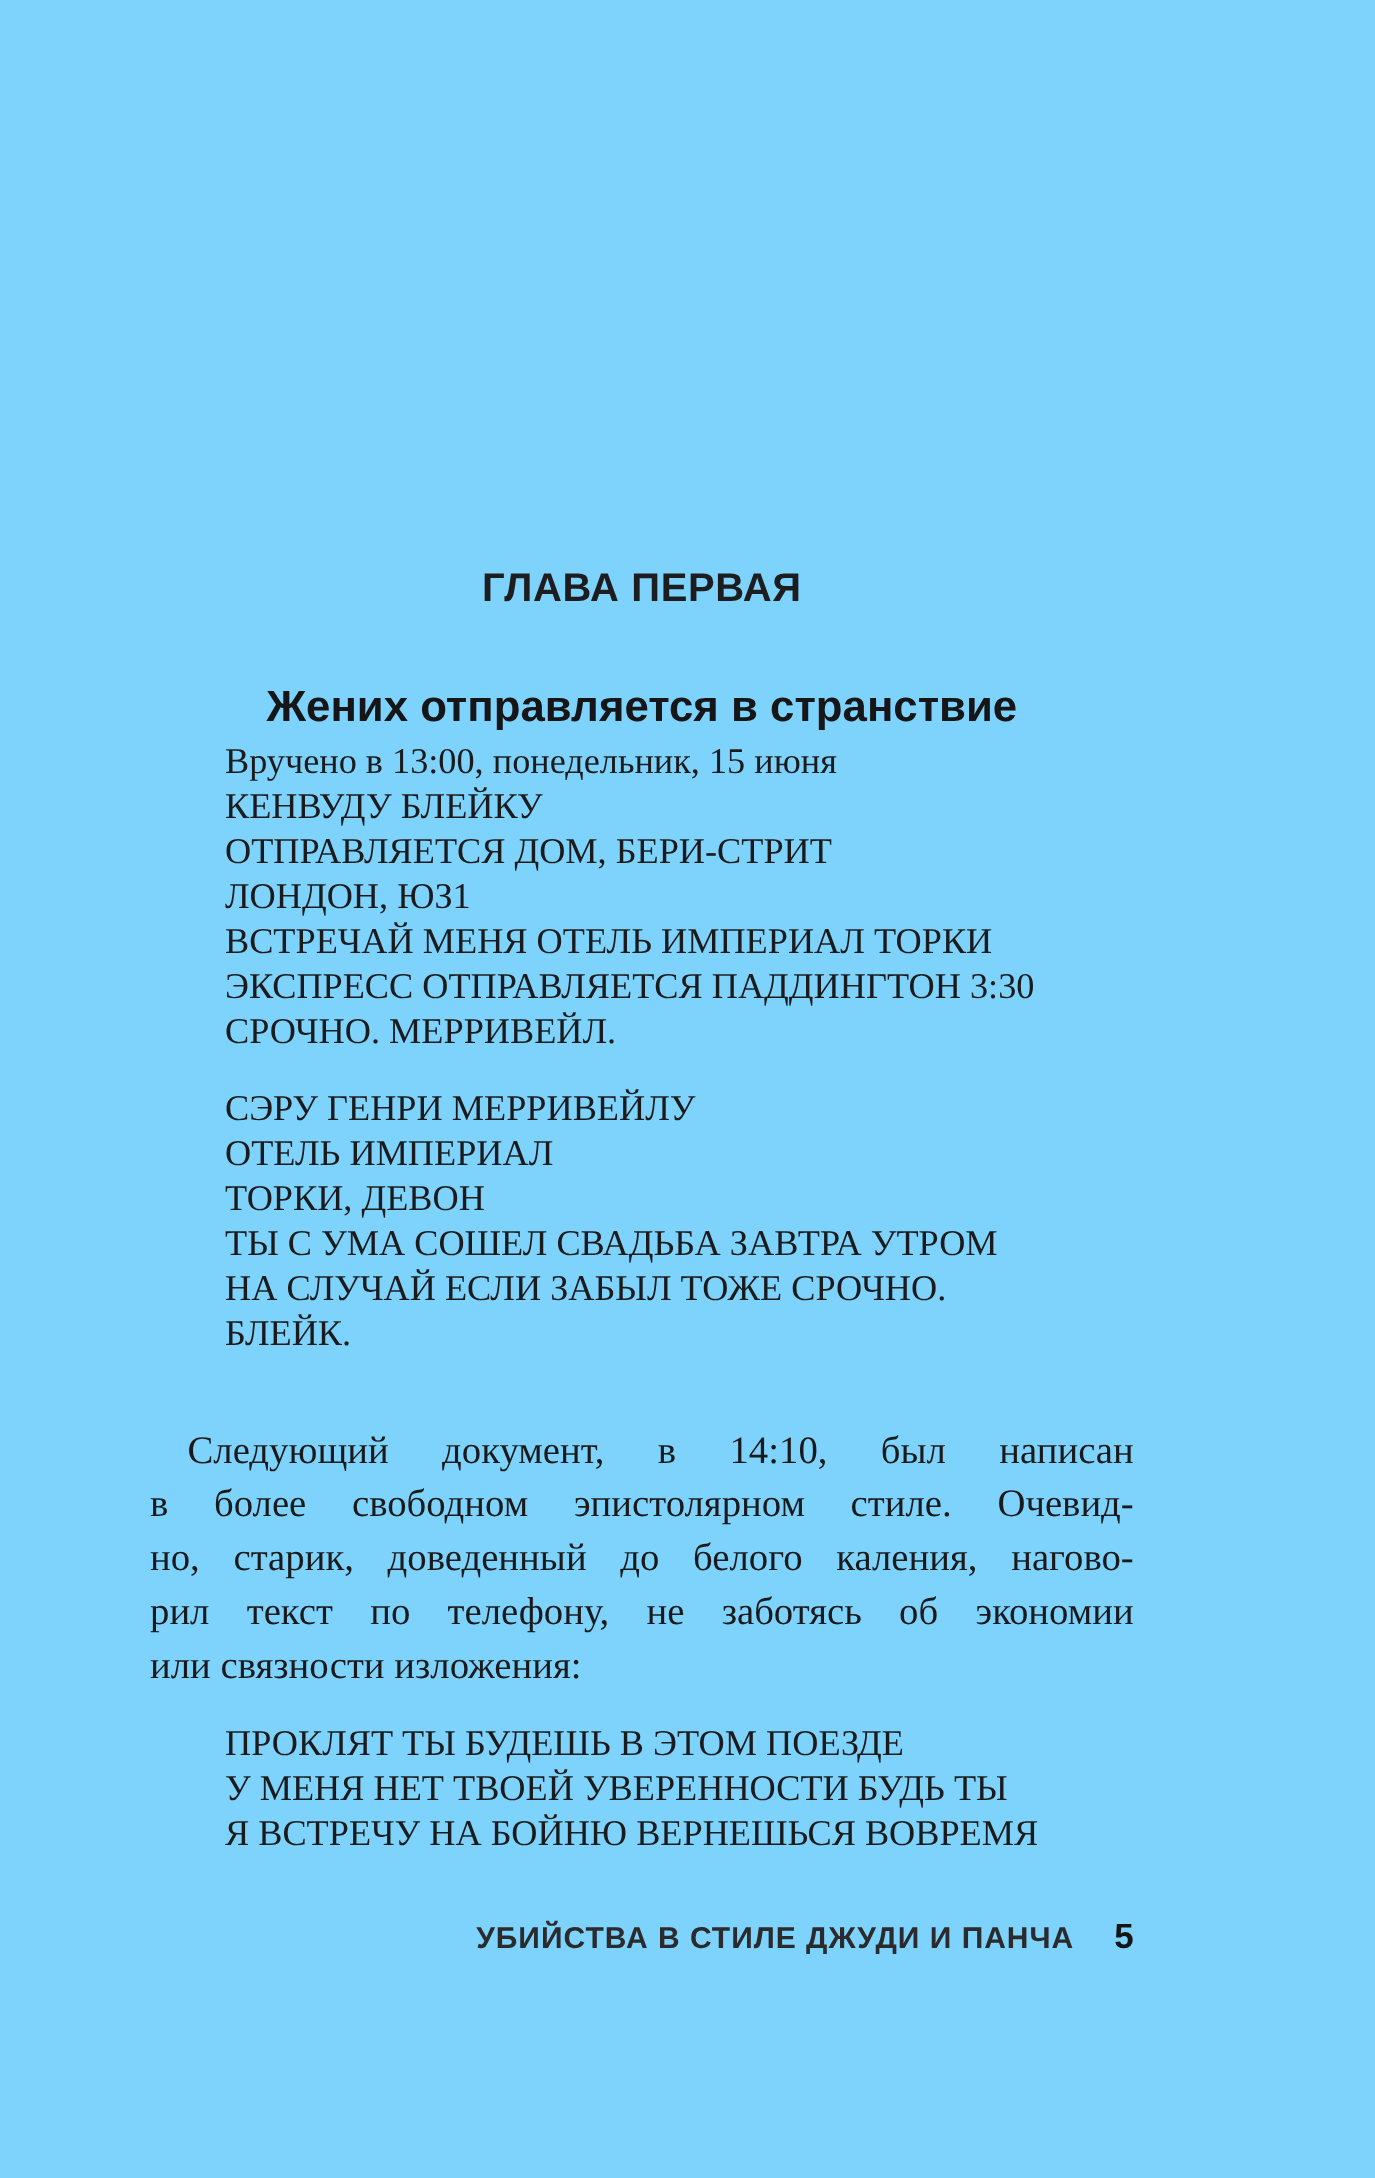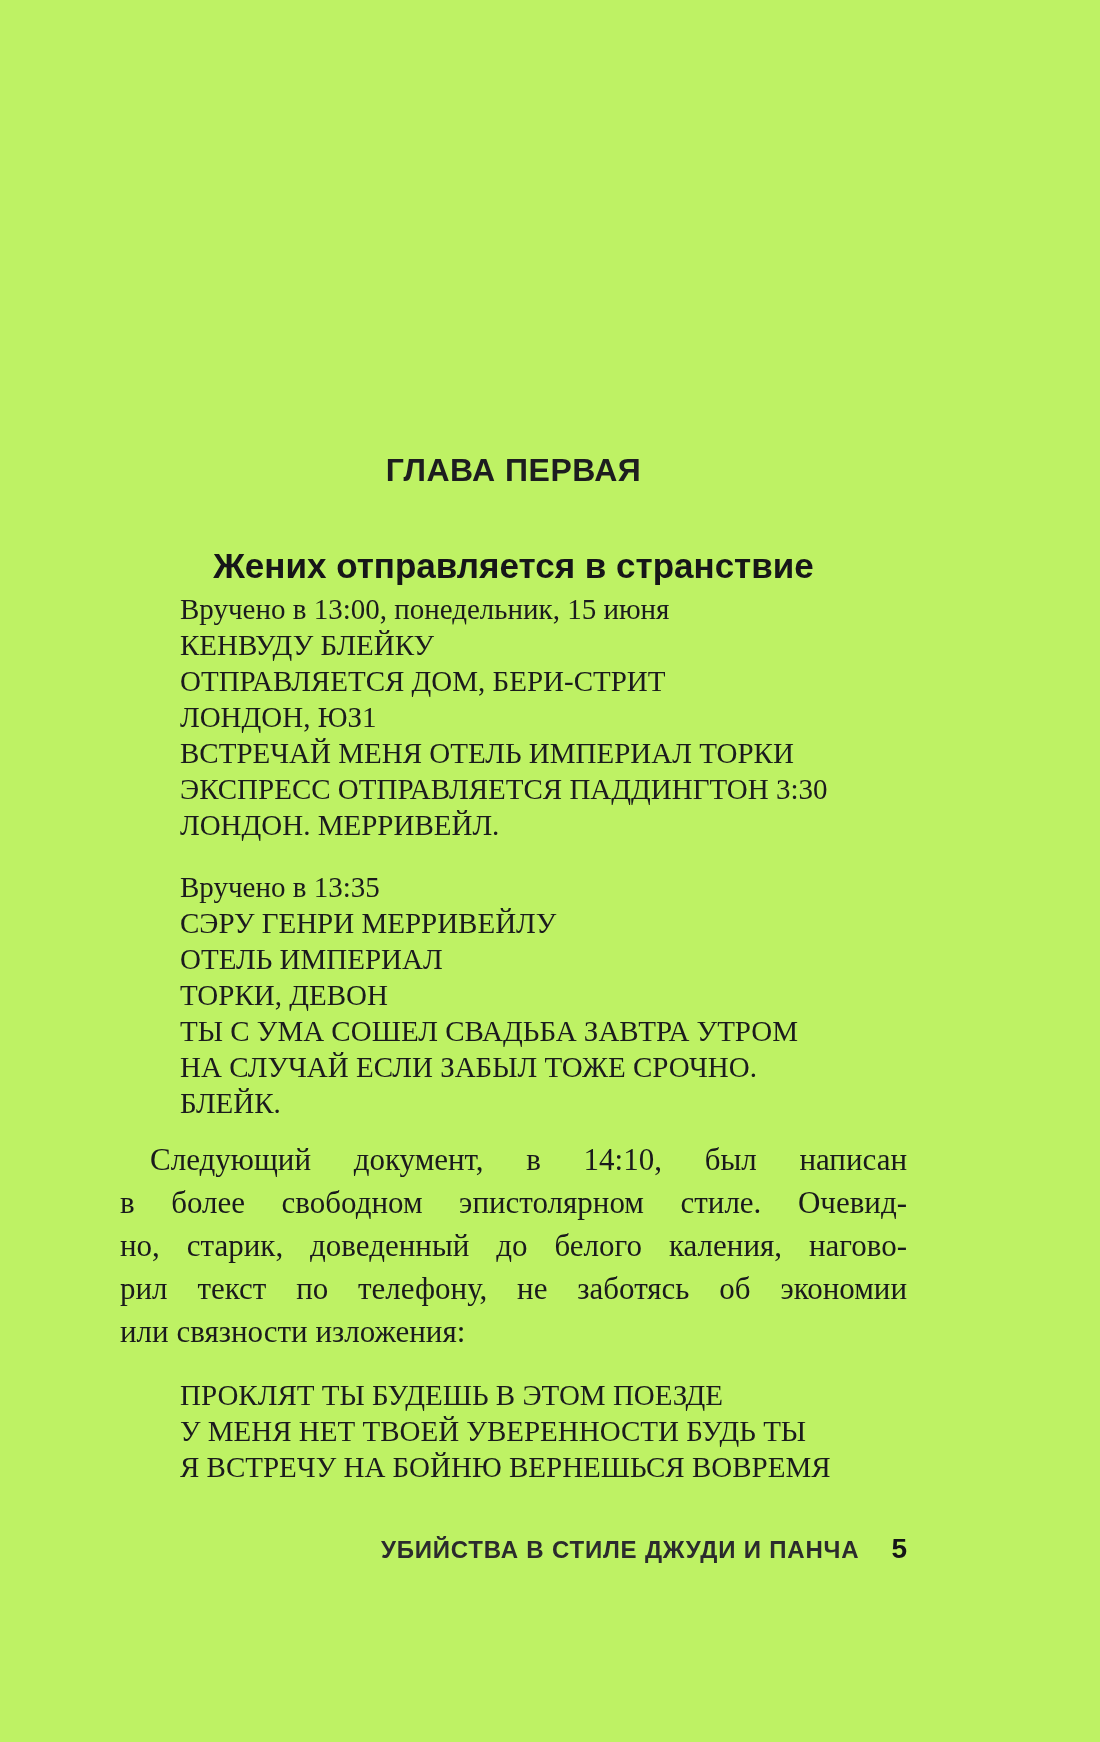--- a/index.html
+++ b/index.html
@@ -4,21 +4,21 @@
 <style>
   html, body {
     margin: 0;
     padding: 0;
     background: #ffffff;
   }
   .page {
     position: relative;
     width: 1100px;
     height: 1742px;
-    background: #bef264;
+    background: #7dd3fc;
     overflow: hidden;
     font-family: "Liberation Serif", serif;
     color: #1b1b1d;
   }
 
   
   .chapter-title {
     position: absolute;
     top: 452px;
     left: 120px;
@@ -113,25 +113,24 @@
 
   <div class="chapter-subtitle">Жених отправляется в странствие</div>
 
   <div class="telegram telegram-1">
       <div class="line">Вручено в 13:00, понедельник, 15 июня</div>
       <div class="line">КЕНВУДУ БЛЕЙКУ</div>
       <div class="line">ОТПРАВЛЯЕТСЯ ДОМ, БЕРИ-СТРИТ</div>
       <div class="line">ЛОНДОН, ЮЗ1</div>
       <div class="line">ВСТРЕЧАЙ МЕНЯ ОТЕЛЬ ИМПЕРИАЛ ТОРКИ</div>
       <div class="line">ЭКСПРЕСС ОТПРАВЛЯЕТСЯ ПАДДИНГТОН 3:30</div>
-      <div class="line">ЛОНДОН. МЕРРИВЕЙЛ.</div>
+      <div class="line">СРОЧНО. МЕРРИВЕЙЛ.</div>
     </div>
 
   <div class="telegram telegram-2">
-      <div class="line">Вручено в 13:35</div>
       <div class="line">СЭРУ ГЕНРИ МЕРРИВЕЙЛУ</div>
       <div class="line">ОТЕЛЬ ИМПЕРИАЛ</div>
       <div class="line">ТОРКИ, ДЕВОН</div>
       <div class="line">ТЫ С УМА СОШЕЛ СВАДЬБА ЗАВТРА УТРОМ</div>
       <div class="line">НА СЛУЧАЙ ЕСЛИ ЗАБЫЛ ТОЖЕ СРОЧНО.</div>
       <div class="line">БЛЕЙК.</div>
     </div>
 
   <div class="paragraph">
       <div class="line">Следующий документ, в 14:10, был написан</div>

